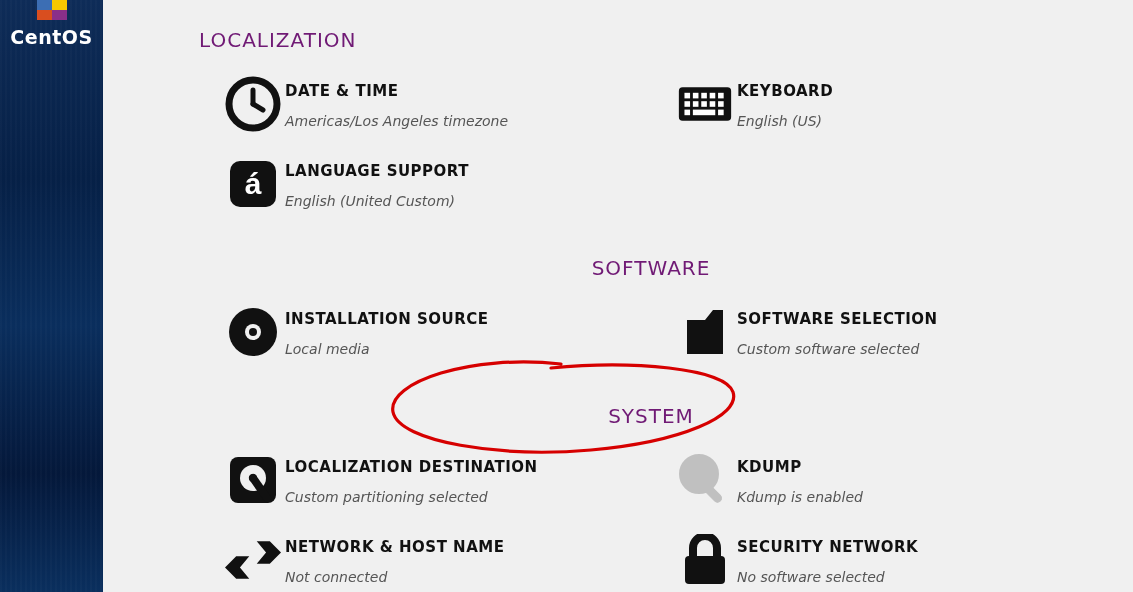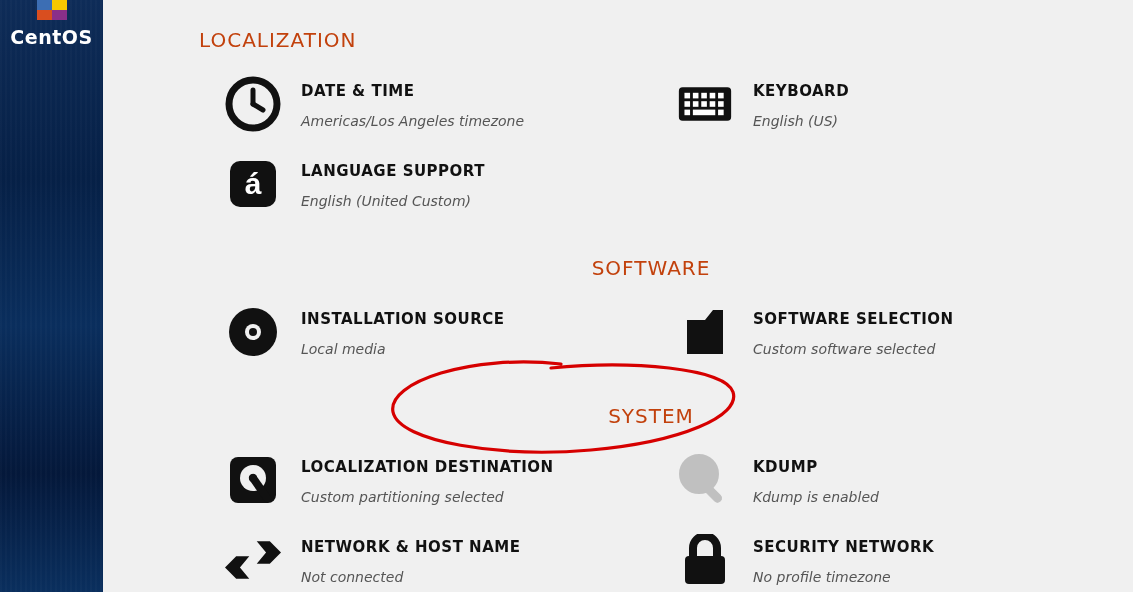--- a/index.html
+++ b/index.html
@@ -66,34 +66,34 @@
   .main {
     flex: 1;
     padding: 28px 30px 30px 96px;
     background: #f0f0f0;
     position: relative;
   }
   .section-title {
     font-size: 20px;
     font-weight: 400;
     letter-spacing: 1px;
-    color: #c2410c;
+    color: #701a75;
     margin-top: 0;
     margin-bottom: 18px;
   }
   .section-title.first { margin-top: 0; }
   .section-title.later { margin-top: 26px; text-align: center; }
   .grid-row {
     display: flex;
     gap: 0;
   }
   .cell {
     display: flex;
     align-items: flex-start;
-    gap: 20px;
+    gap: 4px;
     width: 452px;
     padding: 6px 0 18px 26px;
     cursor: pointer;
   }
   .cell .icon {
     width: 56px;
     height: 56px;
     display: flex;
     align-items: center;
     justify-content: center;
@@ -283,21 +283,21 @@
 
       <div class="cell">
         <div class="icon">
           <svg viewBox="0 0 48 52" width="48" height="52">
             <path d="M12 22 L12 14 a12 12 0 0 1 24 0 L36 22" fill="none" stroke="#111" stroke-width="8"></path>
             <rect x="4" y="22" width="40" height="28" rx="4" fill="#111"></rect>
           </svg>
         </div>
         <div class="texts">
           <div class="title">SECURITY NETWORK</div>
-          <div class="sub">No profile timezone</div>
+          <div class="sub">No software selected</div>
         </div>
       </div>
     </div>
 
     <svg class="annot" viewBox="0 0 364 100">
       <path d="M 180 6
                C 90 -4, 6 24, 12 54
                C 18 84, 120 100, 210 92
                C 300 84, 360 58, 352 34
                C 344 10, 250 2, 170 10" fill="none" stroke="#d60000" stroke-width="3.2" stroke-linecap="round"></path>

